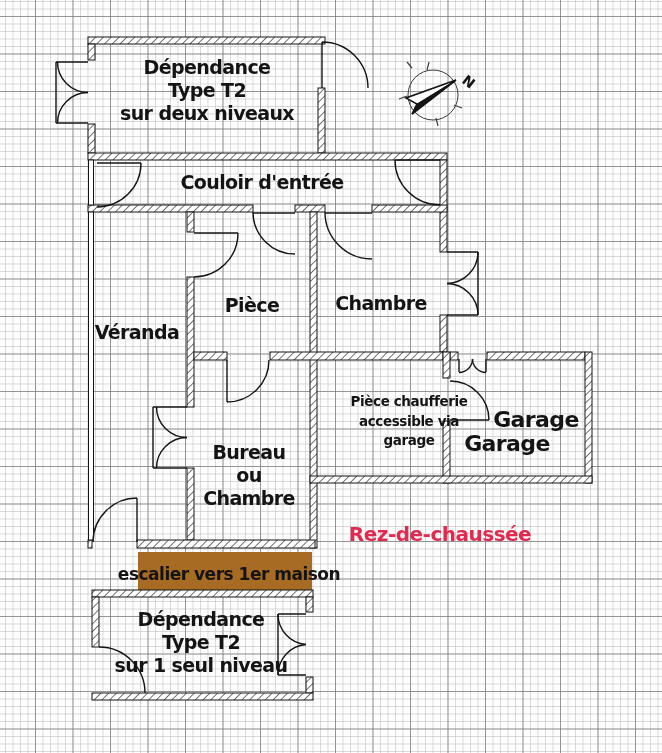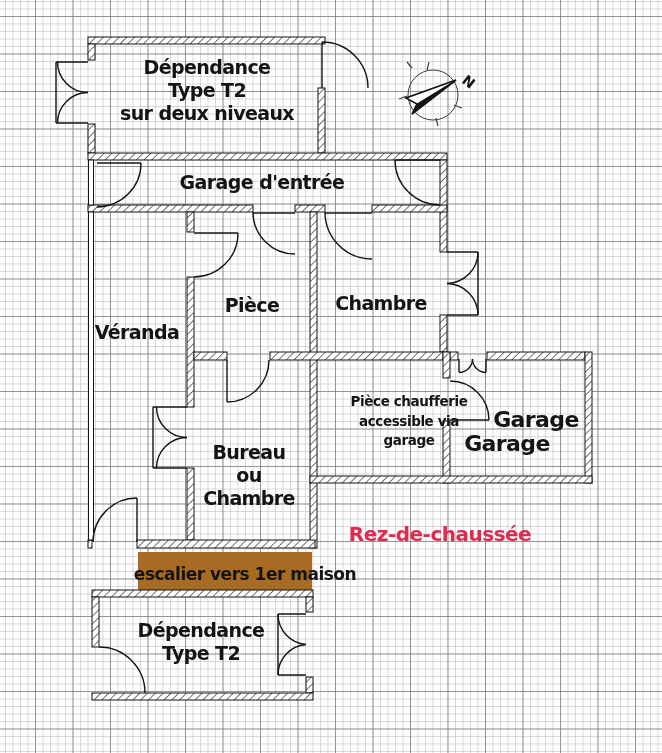--- a/index.html
+++ b/index.html
@@ -24,21 +24,21 @@
     text-align:center;
     color:#141414;
     font-weight:700;
     letter-spacing:-0.6px;
     white-space:nowrap;
     line-height:1.2;
   }
   .fs-main{font-size:19px;}
   .fs-small{font-size:13.5px;letter-spacing:-0.4px;line-height:1.45;}
   .fs-garage{font-size:22px;}
-  .fs-stairs{font-size:17px;letter-spacing:-0.5px;padding-left:32px;}
+  .fs-stairs{font-size:17px;letter-spacing:-0.5px;}
   .fs-floor{font-size:20px;color:#e22a50;letter-spacing:-0.5px;}
 </style>
 </head>
 <body>
 
 <div class="canvas">
 
   <svg class="plan" width="662" height="753" viewBox="0 0 662 753">
     <defs>
       <pattern id="hatch" width="5.5" height="5.5" patternUnits="userSpaceOnUse" patternTransform="rotate(45)">
@@ -164,21 +164,21 @@
     </g>
   </svg>
 
   <div class="lbl fs-main" style="left:207px;top:90px;">
     <div>Dépendance</div>
     <div>Type T2</div>
     <div>sur deux niveaux</div>
   </div>
 
   <div class="lbl fs-main" style="left:262px;top:182px;">
-    <div>Garage d'entrée</div>
+    <div>Couloir d'entrée</div>
   </div>
 
   <div class="lbl fs-main" style="left:137px;top:332px;">
     <div>Véranda</div>
   </div>
 
   <div class="lbl fs-main" style="left:252px;top:305px;">
     <div>Pièce</div>
   </div>
 
@@ -209,15 +209,16 @@
     <div>Rez-de-chaussée</div>
   </div>
 
   <div class="lbl fs-stairs" style="left:229px;top:574px;">
     <div>escalier vers 1er maison</div>
   </div>
 
   <div class="lbl fs-main" style="left:201px;top:642px;">
     <div>Dépendance</div>
     <div>Type T2</div>
+    <div>sur 1 seul niveau</div>
   </div>
 
 </div>
 
 </body></html>

